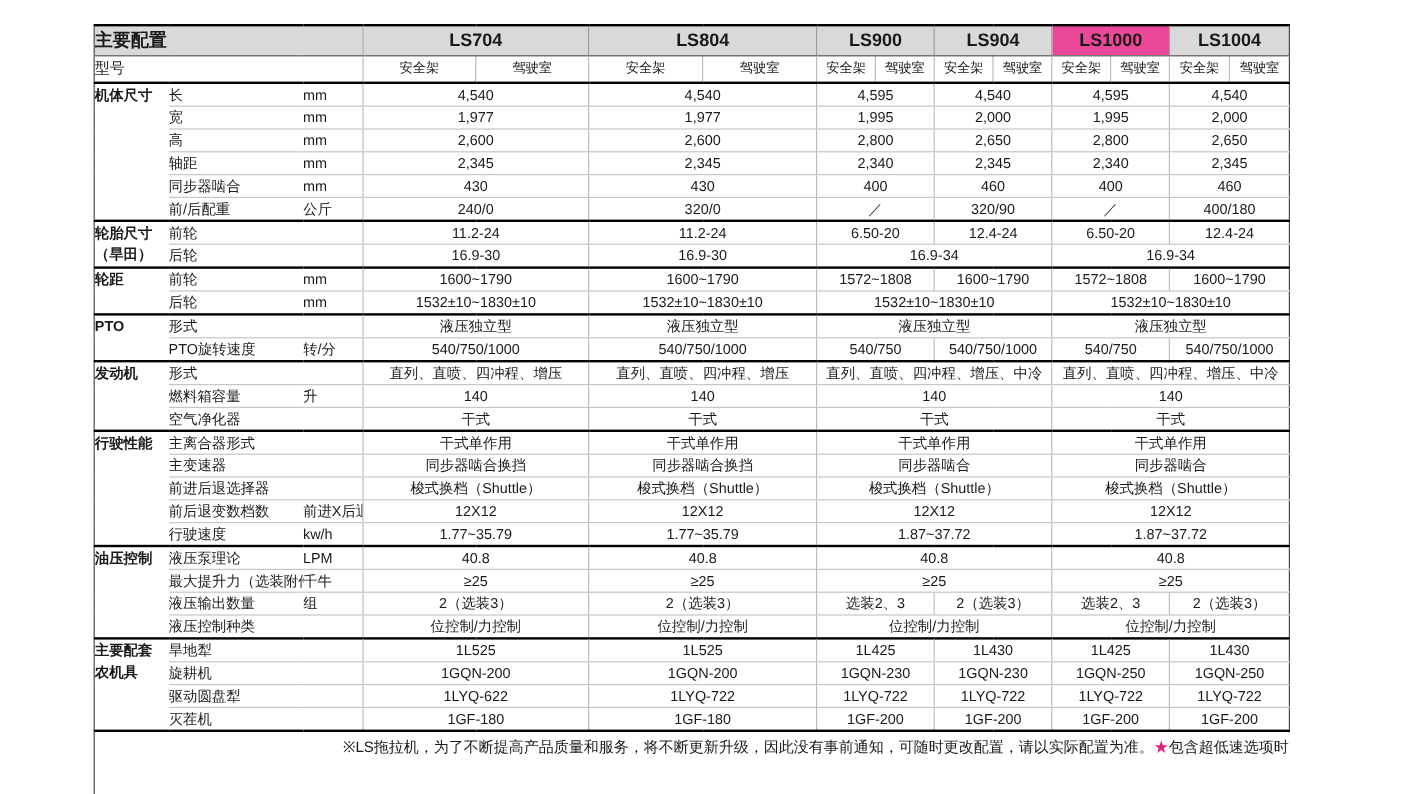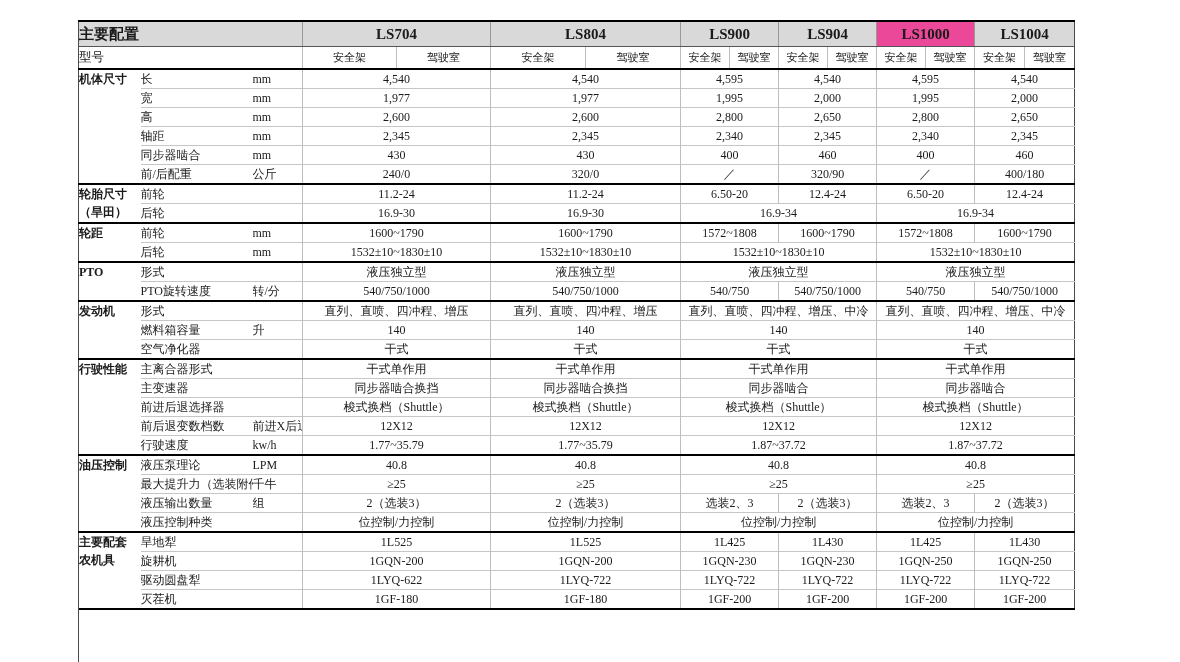--- a/index.html
+++ b/index.html
@@ -1,17 +1,17 @@
 <!DOCTYPE html>
 <html><head>
 <meta charset="utf-8">
 <style>
   html,body{margin:0;padding:0;background:#ffffff;}
   .page{position:relative;width:1180px;height:662px;background:#fff;overflow:hidden;
-        font-family:Liberation Serif, serif;color:#1a1a1a;}
+        font-family:Liberation Sans, sans-serif;color:#1a1a1a;}
   .sheet{position:absolute;left:78px;top:20px;width:996px;}
   table.spec{border-collapse:collapse;table-layout:fixed;width:996px;
              border-left:1px solid #4a4a4a;border-right:1px solid #4a4a4a;border-bottom:2px solid #000;}
   table.spec td{overflow:hidden;white-space:nowrap;padding:0;}
   
   tr.band td{height:24px;line-height:24px;font-weight:bold;border-top:2px solid #000;border-bottom:1px solid #555;}
   td.band-title{text-align:left;padding-left:6px;font-size:15px;}
   td.band-model{text-align:center;font-size:15px;border-left:1px solid #9a9a9a;}
   
   tr.model-row td{height:21px;line-height:21px;border-bottom:2px solid #000;background:#fff;}
@@ -352,15 +352,18 @@
             <td class="unit" colspan="1"></td>
             <td class="val" colspan="2">1GF-180</td>
             <td class="val" colspan="2">1GF-180</td>
             <td class="val" colspan="2">1GF-200</td>
             <td class="val" colspan="2">1GF-200</td>
             <td class="val" colspan="2">1GF-200</td>
             <td class="val" colspan="2">1GF-200</td>
           </tr>
         </tbody>
     </table>
+    <div class="disclaimer">
+      <span>※LS拖拉机，为了不断提高产品质量和服务，将不断更新升级，因此没有事前通知，可随时更改配置，请以实际配置为准。</span><span class="star-glyph" style="color: rgb(214, 36, 127);">★</span><span>包含超低速选项时</span>
+    </div>
   </div>
   <div class="left-page-line"></div>
 </div>
 
 </body></html>

